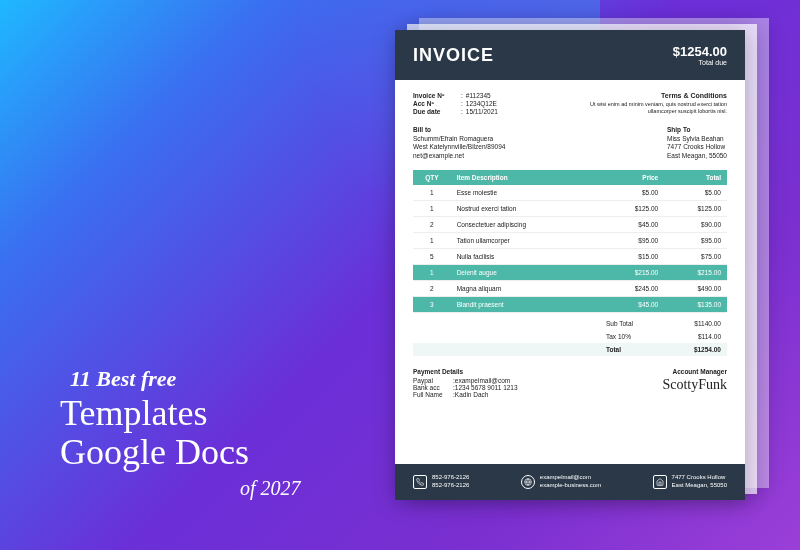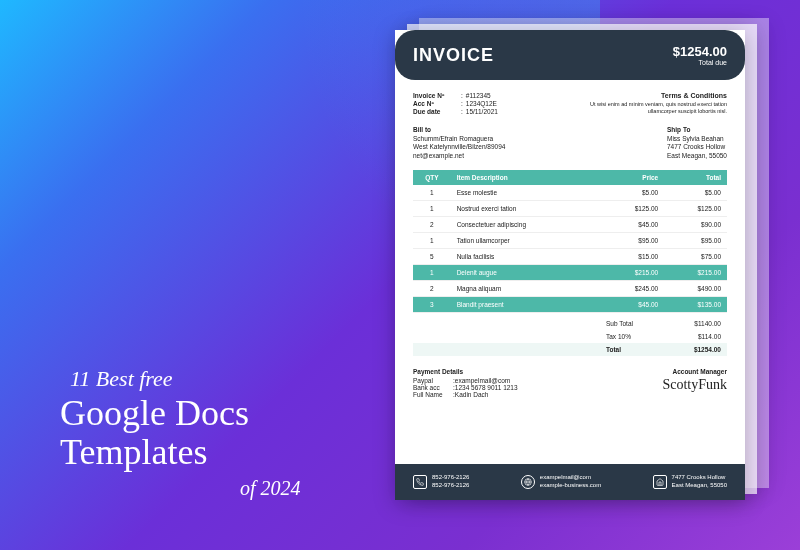--- a/index.html
+++ b/index.html
@@ -17,41 +17,41 @@
   border-radius: 0 0 0 100%;
   background: radial-gradient(circle at 100% 0%, rgba(30,200,255,0.3) 0%, transparent 60%);
   pointer-events: none;
 }
 .headline {
   position: absolute;
   left: 60px; bottom: 50px;
   color: #fff;
   font-family: Georgia, 'Times New Roman', serif;
 }
-.headline .l1 { font-style: italic; font-size: 22px; margin-bottom: 2px; padding-left: 10px; }
+.headline .l1 { font-style: italic; font-size: 22px; margin-bottom: 2px; padding-left: 10px; font-weight: bold; }
 .headline .l2 { font-size: 36px; font-weight: normal; line-height: 1.1; }
 .headline .l3 { font-style: italic; font-size: 20px; margin-top: 4px; padding-left: 180px; }
 .stack {
   position: absolute;
   top: 30px; right: 55px;
   width: 350px; height: 480px;
 }
 .sheet {
   position: absolute;
   background: #fff;
   box-shadow: 0 4px 20px rgba(0,0,0,0.25);
 }
 .sheet.s3 { top: -12px; right: -24px; width: 350px; height: 470px; opacity: 0.4; }
 .sheet.s2 { top: -6px; right: -12px; width: 350px; height: 470px; opacity: 0.7; }
 .sheet.s1 { top: 0; right: 0; width: 350px; height: 470px; }
 .invoice { width: 100%; height: 100%; font-size: 7px; color: #222; }
 .inv-header {
   background: #2a3847; color: #fff;
   padding: 14px 18px;
-  display: flex; justify-content: space-between; align-items: center; border-radius: 20px;
+  display: flex; justify-content: space-between; align-items: center;
 }
 .inv-header .title { font-size: 18px; font-weight: bold; letter-spacing: 1px; }
 .inv-header .due { text-align: right; }
 .inv-header .due .amt { font-size: 13px; font-weight: bold; }
 .inv-header .due .lbl { font-size: 7px; }
 .inv-body { padding: 12px 18px; }
 .meta-row { display: flex; justify-content: space-between; margin-bottom: 10px; }
 .meta-left { width: 45%; }
 .meta-right { width: 50%; text-align: right; }
 .meta-line { display: flex; font-size: 6.5px; margin-bottom: 1px; }
@@ -95,23 +95,23 @@
 .ficon.round { border-radius: 50%; }
 .ftxt { line-height: 1.3; }
 </style>
 </head>
 <body>
 
 <div class="curve"></div>
 
 <div class="headline">
   <div class="l1">11 Best free</div>
+  <div class="l2">Templates</div>
   <div class="l2">Google Docs</div>
-  <div class="l2">Templates</div>
-  <div class="l3">of 2024</div>
+  <div class="l3">of 2027</div>
 </div>
 
 <div class="stack">
   <div class="sheet s3"></div>
   <div class="sheet s2"></div>
   <div class="sheet s1">
     <div class="invoice">
       <div class="inv-header">
         <div class="title">INVOICE</div>
         <div class="due">

